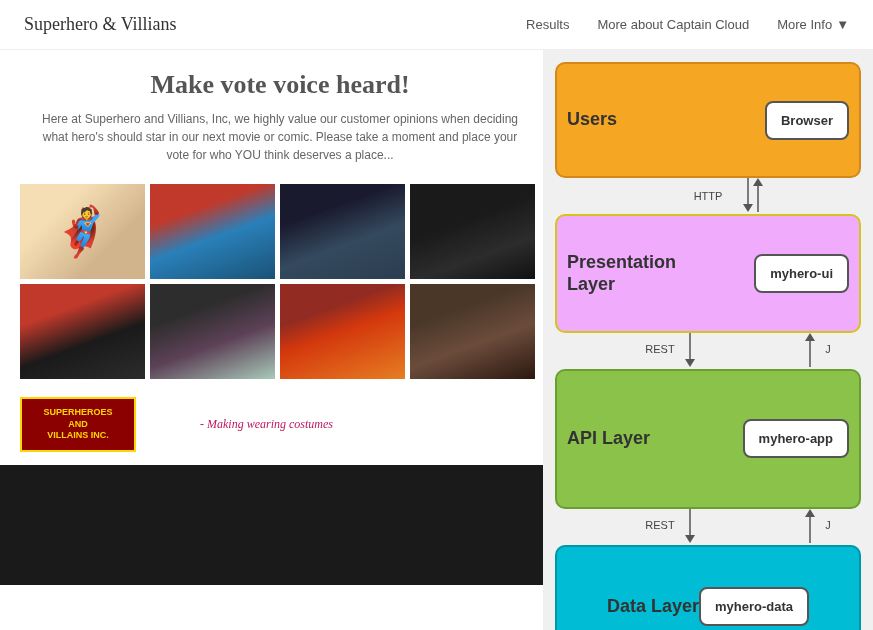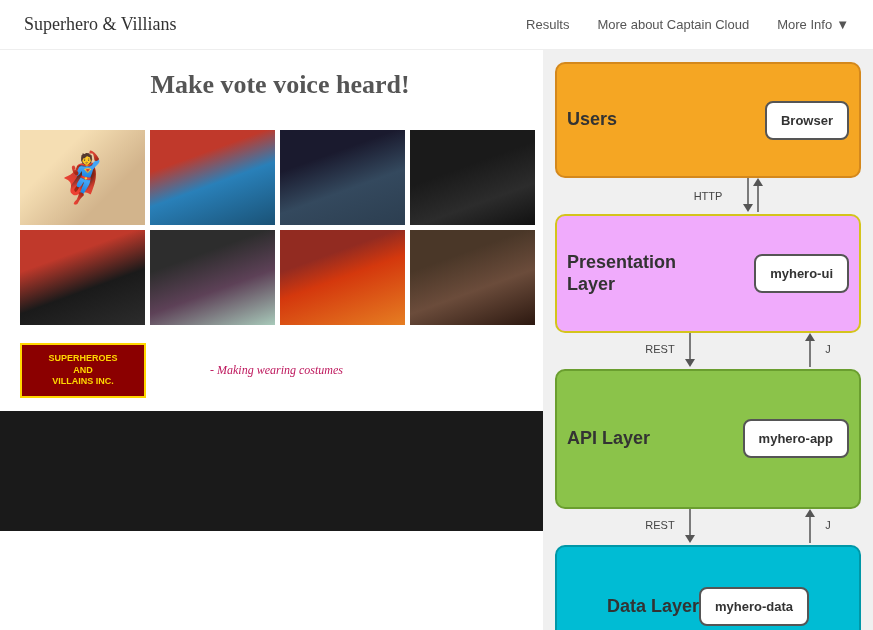--- a/index.html
+++ b/index.html
@@ -112,21 +112,21 @@
       gap: 20px;
     }
     .footer-logo {
       background: #8b0000;
       color: #ffd700;
       font-family: Arial, sans-serif;
       font-size: 9px;
       font-weight: bold;
       padding: 8px 10px;
       text-align: center;
-      width: 126px;
+      width: 116px;
       line-height: 1.3;
       border: 2px solid #ffd700;
     }
     .footer-tagline {
       font-family: Georgia, serif;
       font-style: italic;
       font-size: 12px;
       color: #be185d;
       margin-left: 44px;
     }
@@ -216,20 +216,21 @@
       <span>▼</span>
     </a>
   </div>
 </nav>
 
 <div class="main-content">
 
   <div class="website-panel">
     <div class="hero-section">
       <h1 class="hero-title">Make vote voice heard!</h1>
+      <p class="hero-subtitle">Here at Superhero and Villians, Inc, we highly value our customer opinions when deciding what hero's should star in our next movie or comic. Please take a moment and place your vote for who YOU think deserves a place...</p>
     </div>
 
     <div class="image-grid">
       <div class="image-cell img-fat-hero">
         <span style="font-size:48px; line-height:95px;">🦸</span>
       </div>
       <div class="image-cell img-spiderman">
         <div style="width:100%;height:100%;background:linear-gradient(160deg,#c0392b 30%,#2980b9 55%,#1a5276 100%);"></div>
       </div>
       <div class="image-cell img-captain">

